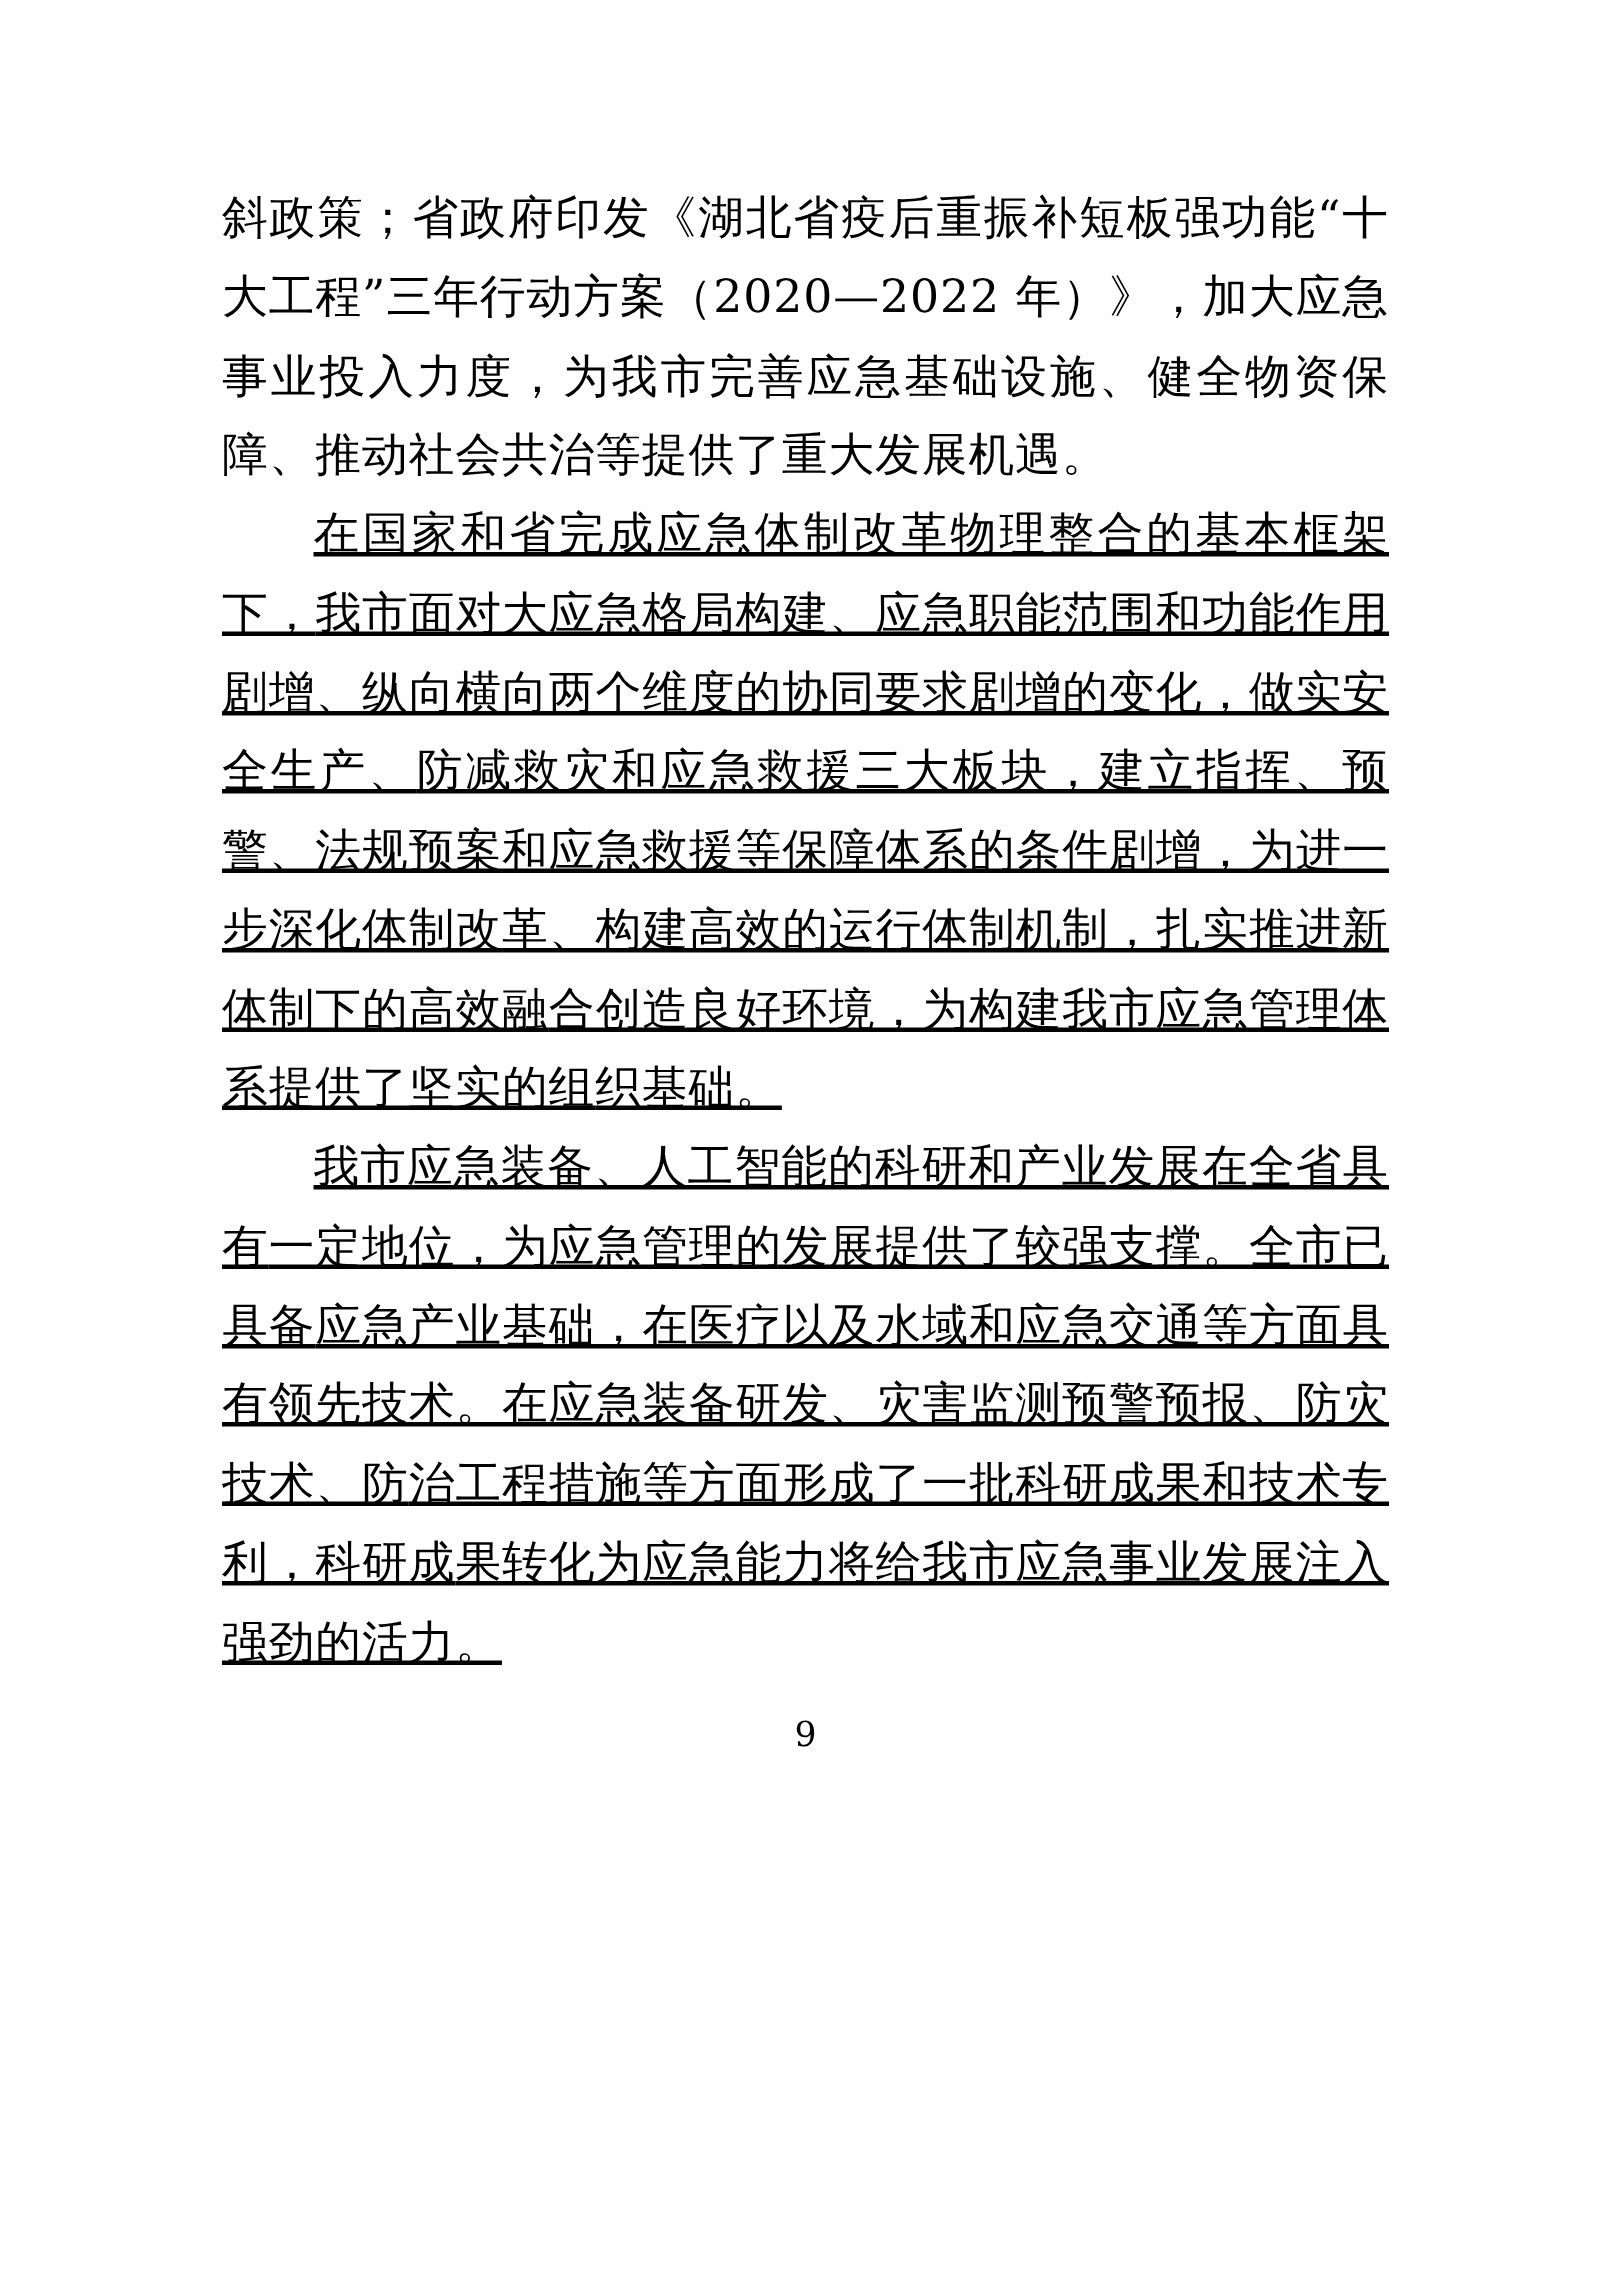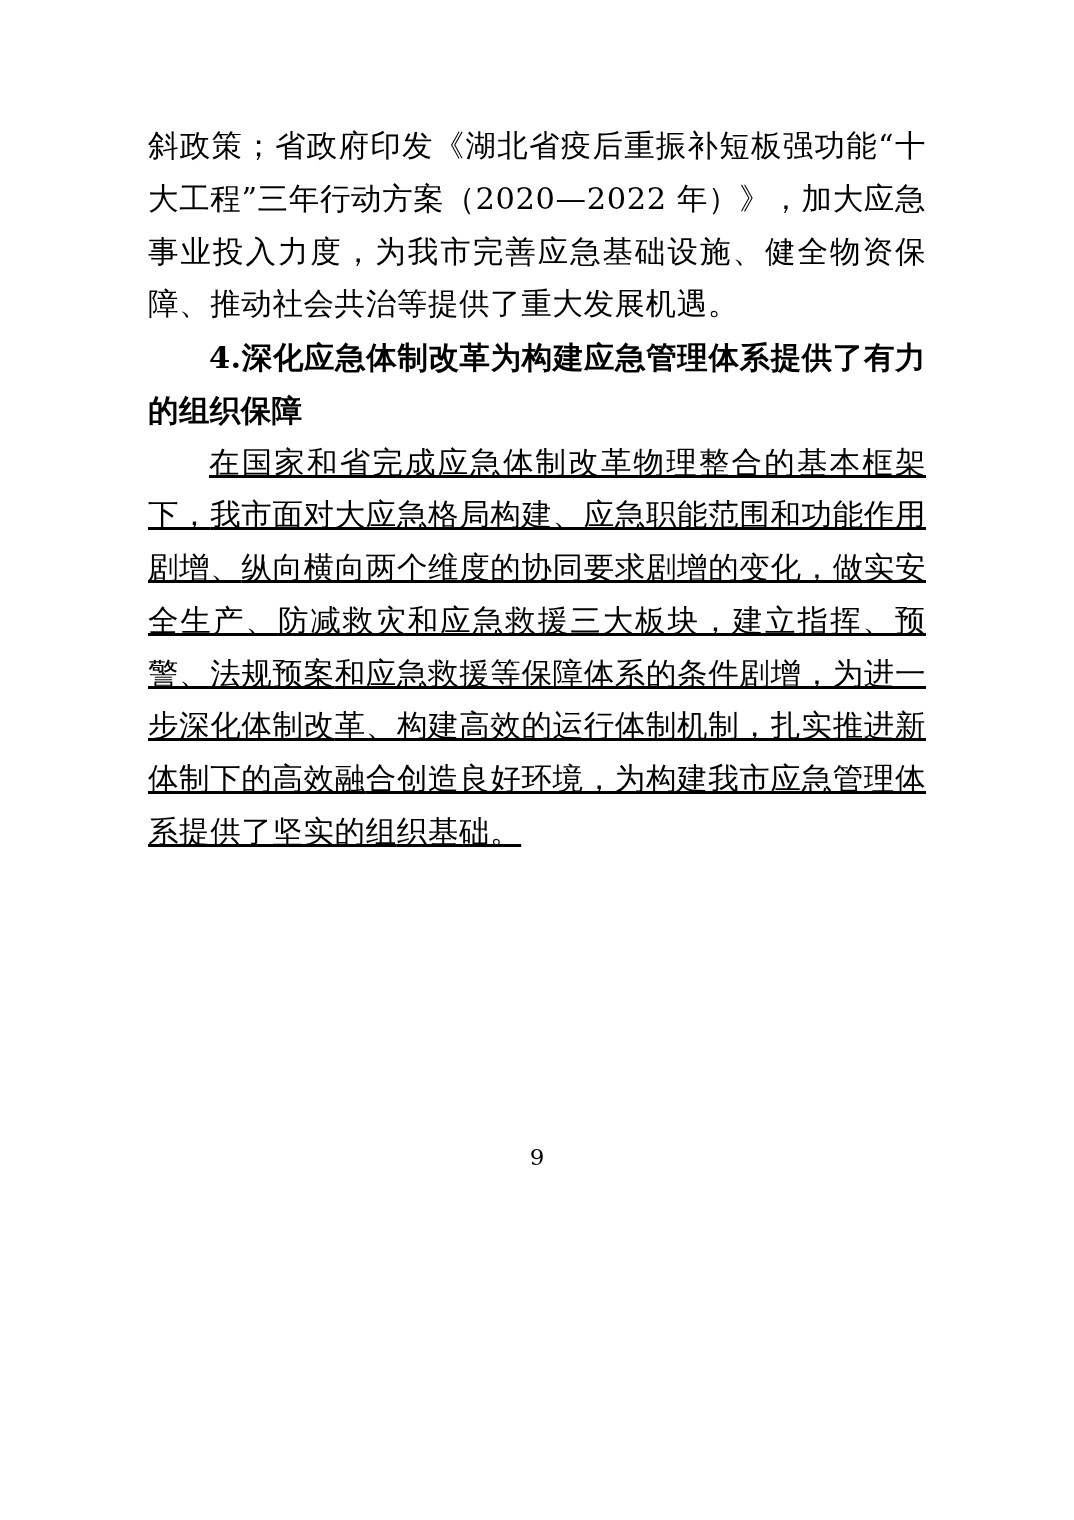--- a/index.html
+++ b/index.html
@@ -56,22 +56,22 @@
   }
 </style>
 </head>
 <body>
 
 <div class="page">
   <div class="doc-body">
 
     <p class="para-cont"><span>斜政策；省政府印发《湖北省疫后重振补短板强功能“十大</span><span>工程”三年行动方案（2020—2022 年）》，加大应急事业投</span><span>入力度，为我市完善应急基础设施、健全物资保障、推动社</span><span>会共治等提供了重大发展机遇。</span></p>
 
-    <p class="heading"><span>4.深化应急体制改革为构建应急管理体系提供了有力的</span><span>组织保障</span></p>
 
     <p class="para"><span>在国家和省完成应急体制改革物理整合的基本框架下，</span><span>我市面对大应急格局构建、应急职能范围和功能作用剧增、</span><span>纵向横向两个维度的协同要求剧增的变化，做实安全生产、</span><span>防减救灾和应急救援三大板块，建立指挥、预警、法规预案</span><span>和应急救援等保障体系的条件剧增，为进一步深化体制改</span><span>革、构建高效的运行体制机制，扎实推进新体制下的高效融</span><span>合创造良好环境，为构建我市应急管理体系提供了坚实的组</span><span>织基础。</span></p>
 
 
+    <p class="para"><span>我市应急装备、人工智能的科研和产业发展在全省具有</span><span>一定地位，为应急管理的发展提供了较强支撑。全市已具备</span><span>应急产业基础，在医疗以及水域和应急交通等方面具有领先</span><span>技术。在应急装备研发、灾害监测预警预报、防灾技术、防</span><span>治工程措施等方面形成了一批科研成果和技术专利，科研成</span><span>果转化为应急能力将给我市应急事业发展注入强劲的活力。</span></p>
 
   </div>
 
   <div class="page-number">9</div>
 </div>
 
 </body></html>

